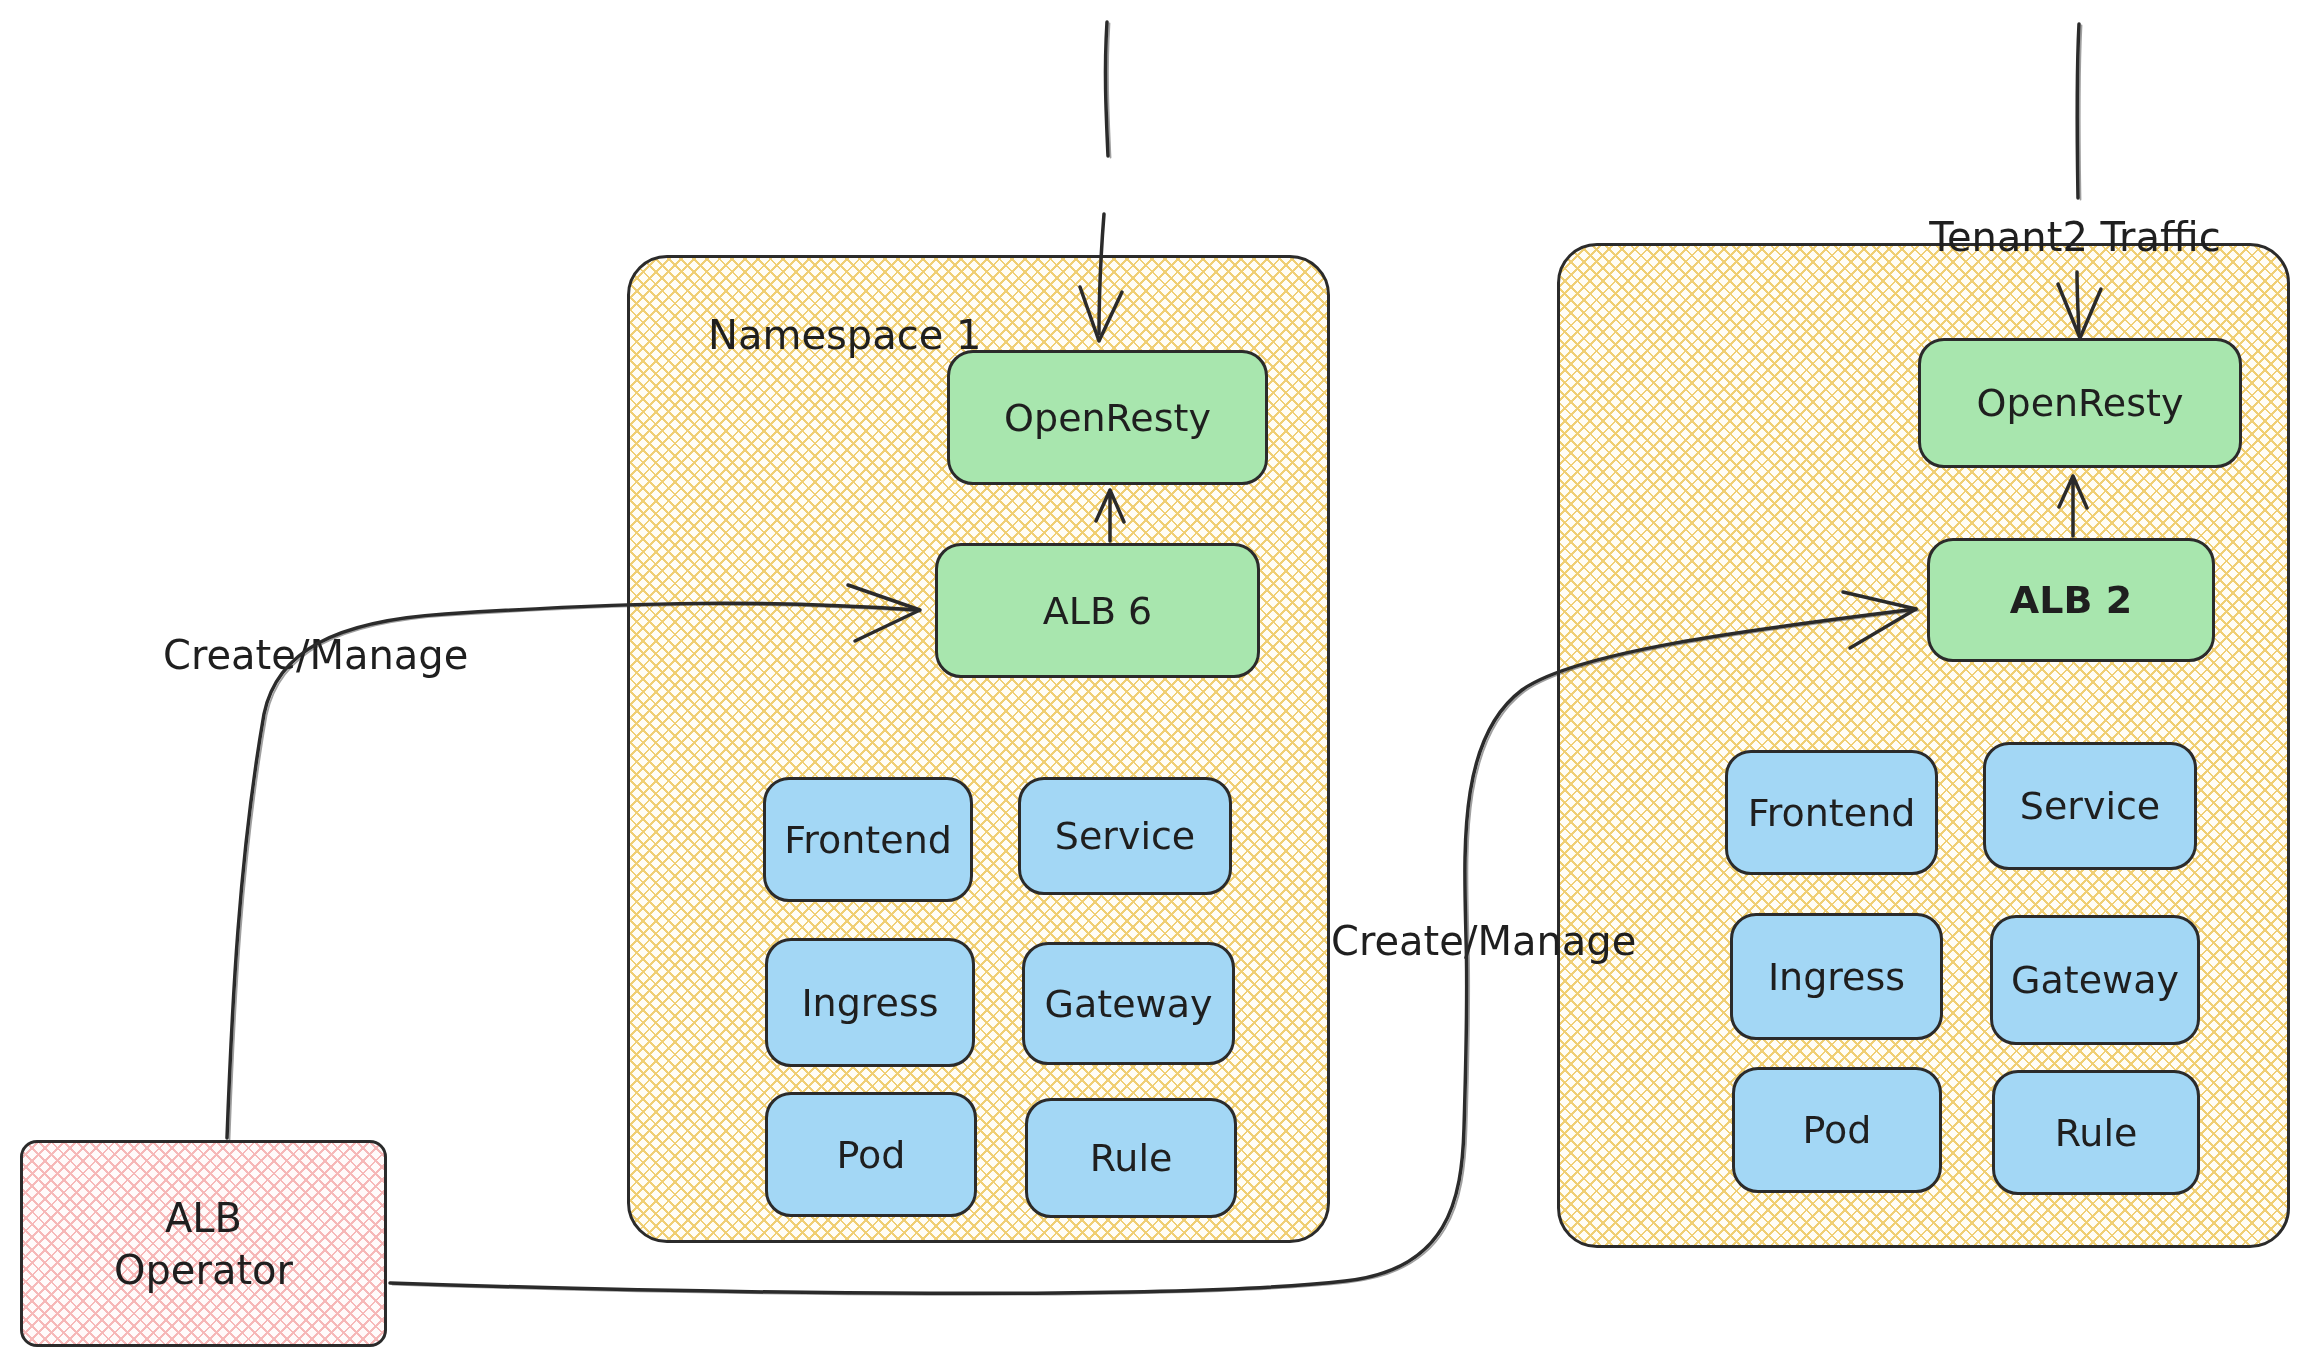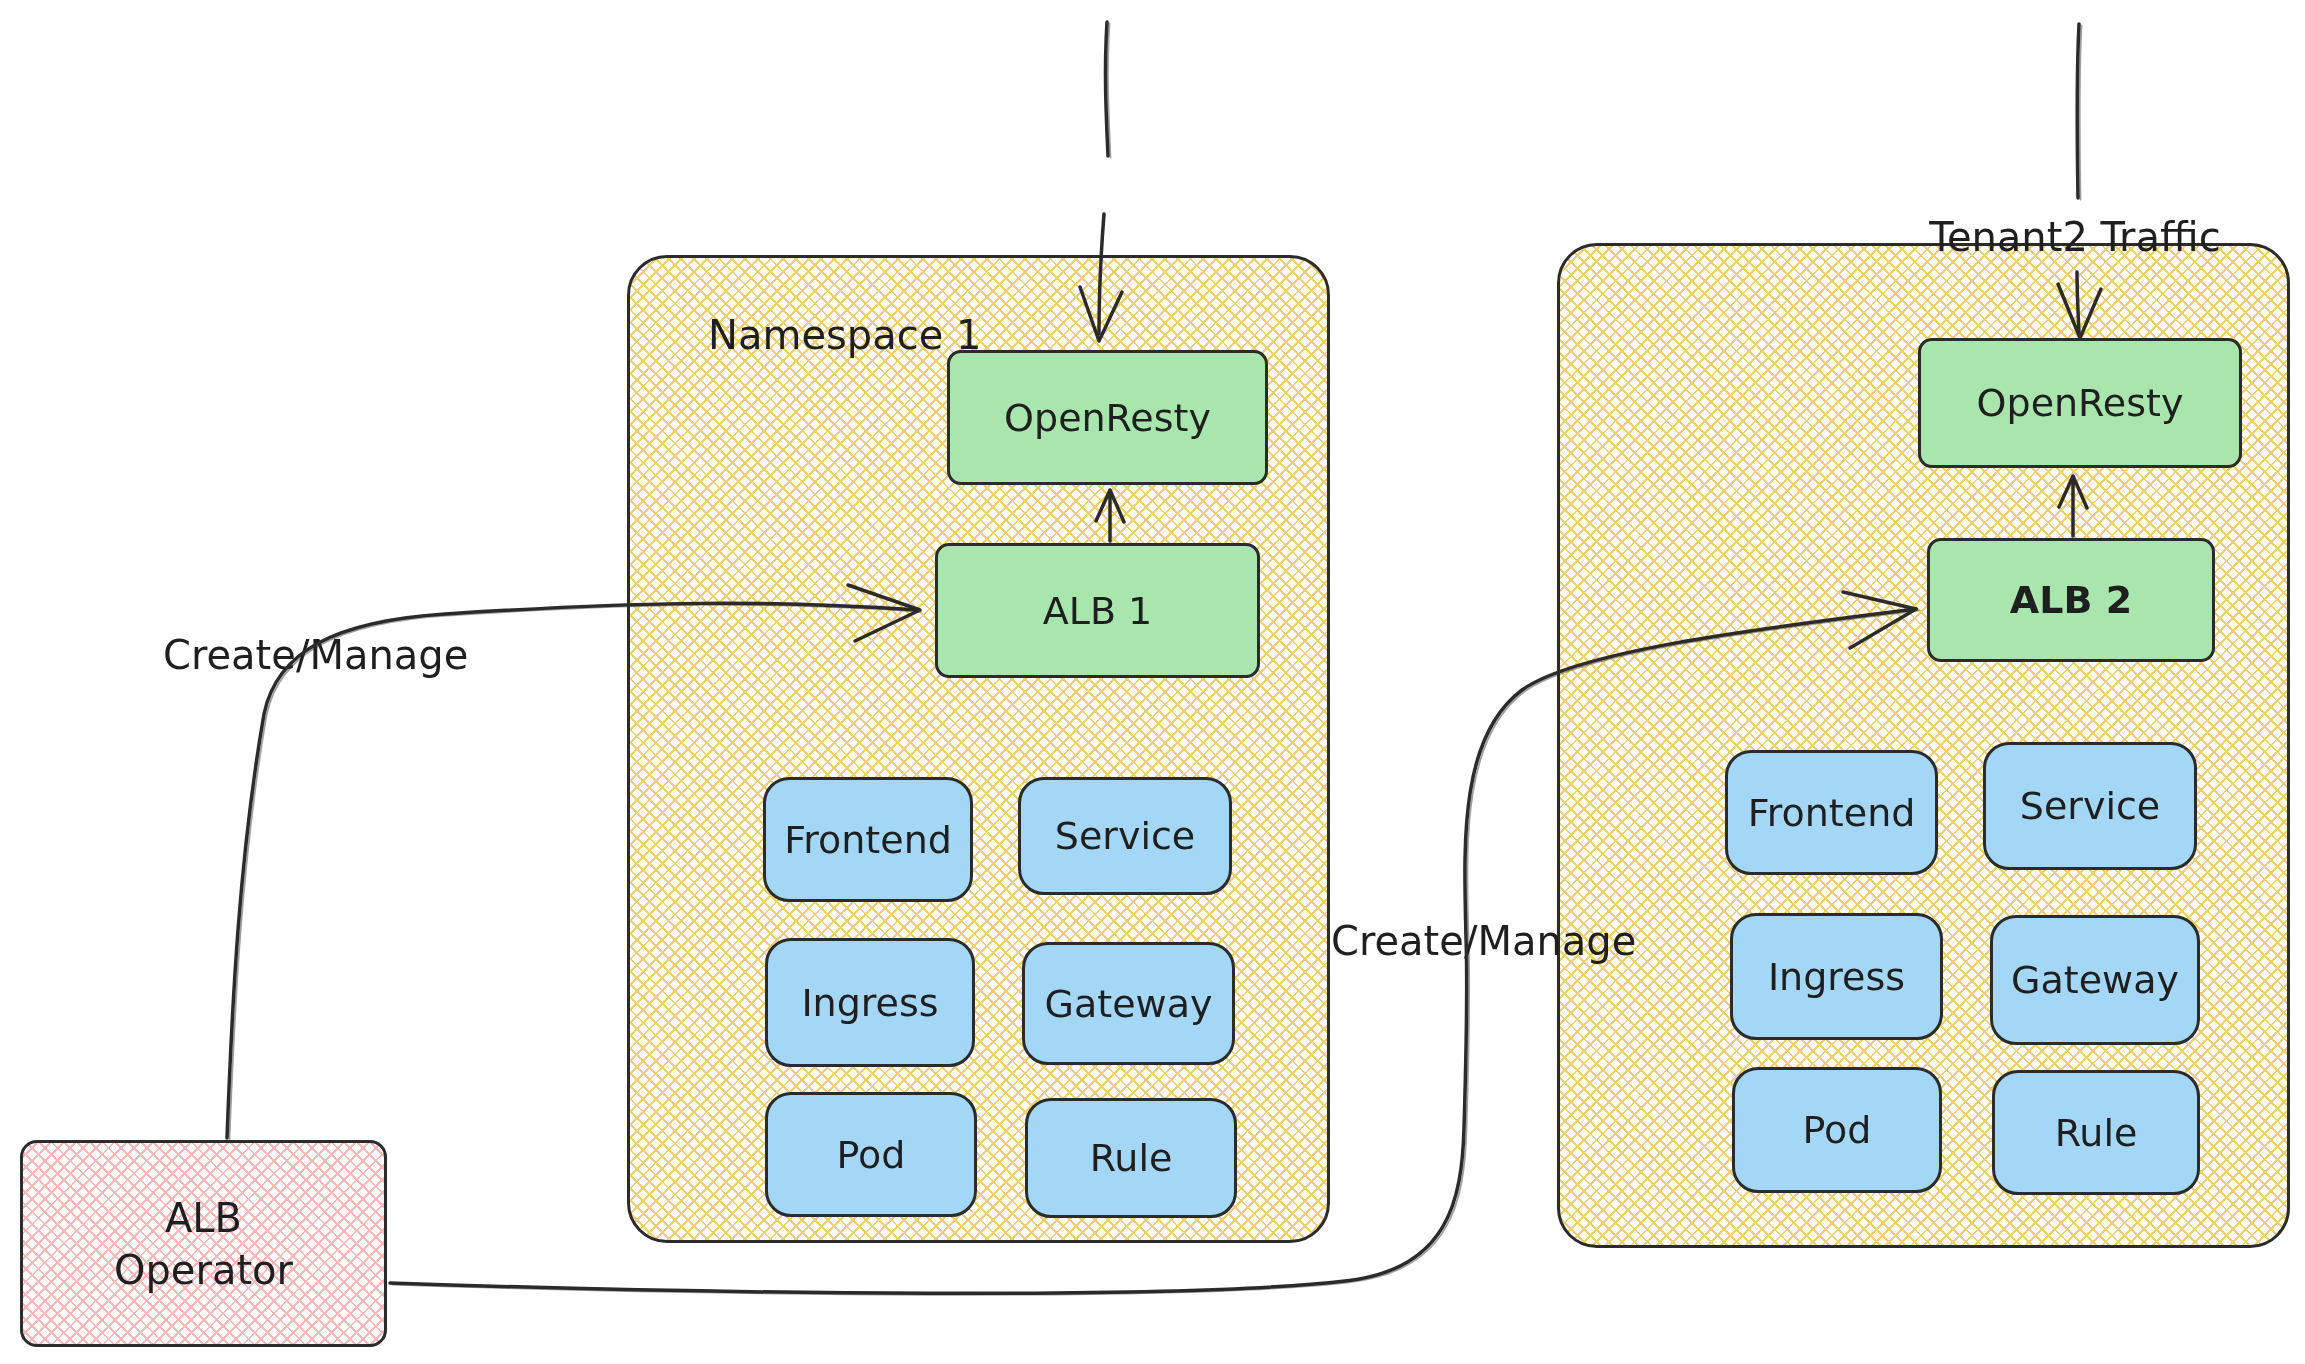--- a/index.html
+++ b/index.html
@@ -19,21 +19,21 @@
   }
   .ns-box{
     border-radius:40px;
     z-index:1;
     background-color:#fffdf6;
     background-image:
       repeating-linear-gradient(45deg,  var(--namespace-hatch,#f0cf74) 0 2px, transparent 2px 9px),
       repeating-linear-gradient(135deg, var(--namespace-hatch,#f0cf74) 0 2px, transparent 2px 9px);
   }
   .green-box{
-    border-radius:14px;
+    border-radius:26px;
     background:var(--green-fill,#a8e6ae);
     z-index:2;font-size:38px;
   }
   .blue-box{
     border-radius:26px;
     background:var(--blue-fill,#a3d7f5);
     z-index:2;font-size:38px;
   }
   .operator-box{
     border-radius:17px;
@@ -74,21 +74,21 @@
 
 <div class="canvas">
 
   <div class="sketch ns-box" style="left:627px;top:255px;width:703px;height:988px;"></div>
   <div class="ns-title" style="left:668px;top:312px;margin-left:40px;">Namespace 1</div>
 
   <div class="sketch green-box" style="left:947px;top:350px;width:321px;height:135px;">
     <span>OpenResty</span>
   </div>
   <div class="sketch green-box" style="left:935px;top:543px;width:325px;height:135px;">
-    <span>ALB 1</span>
+    <span>ALB 6</span>
   </div>
 
   <div class="sketch blue-box" style="left:763px;top:777px;width:210px;height:125px;">
     <span>Frontend</span>
   </div>
   <div class="sketch blue-box" style="left:1018px;top:777px;width:214px;height:118px;">
     <span>Service</span>
   </div>
   <div class="sketch blue-box" style="left:765px;top:938px;width:210px;height:129px;">
     <span>Ingress</span>

